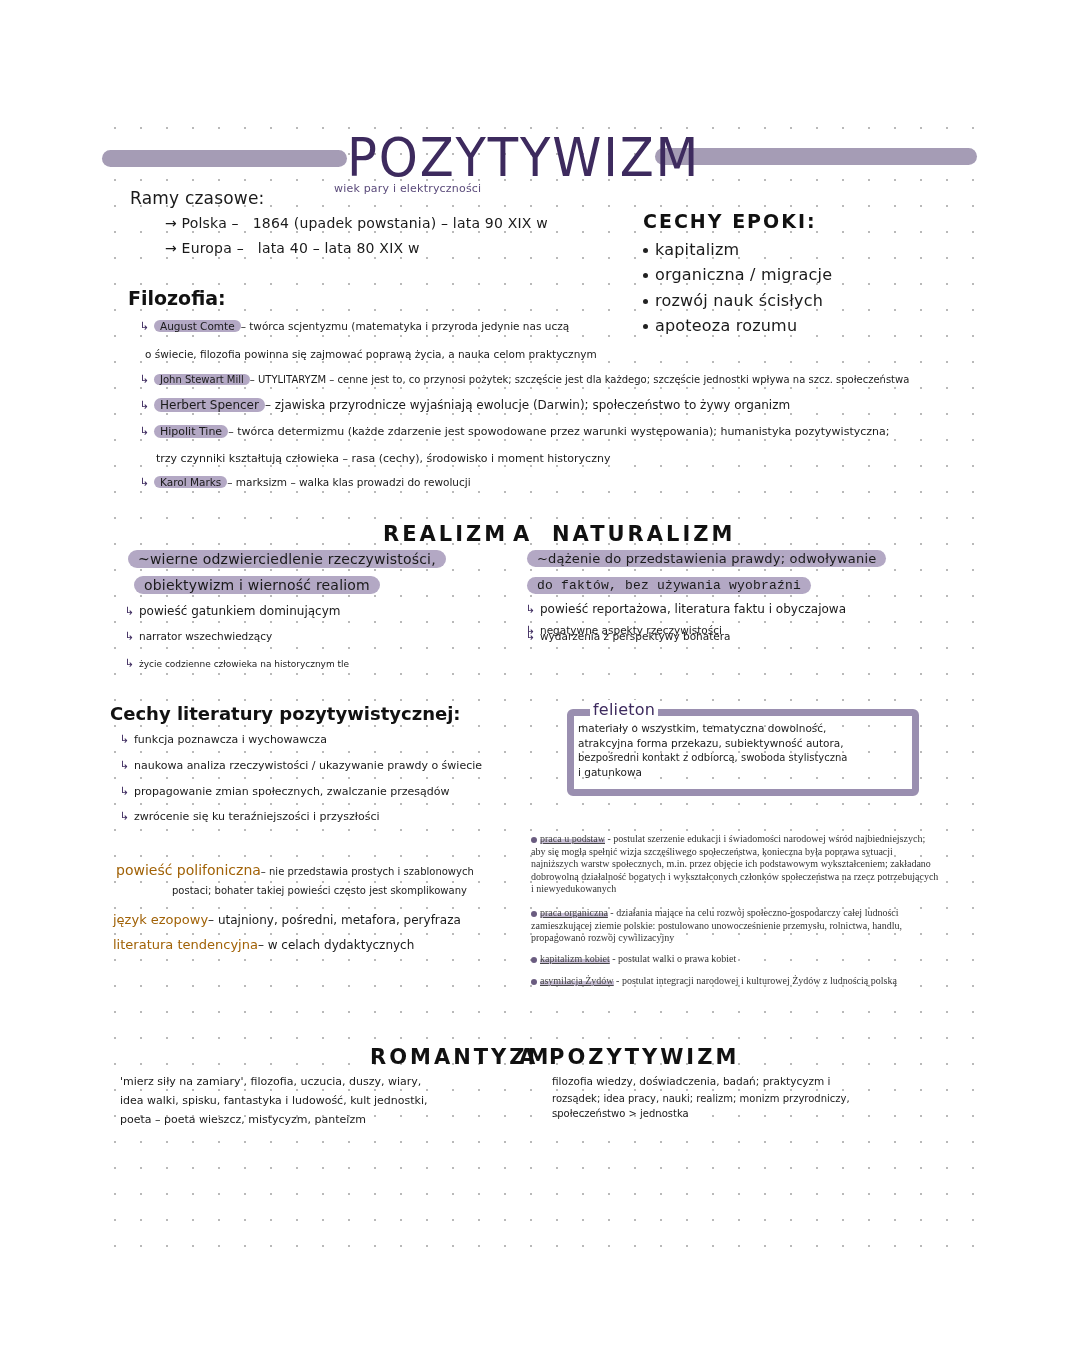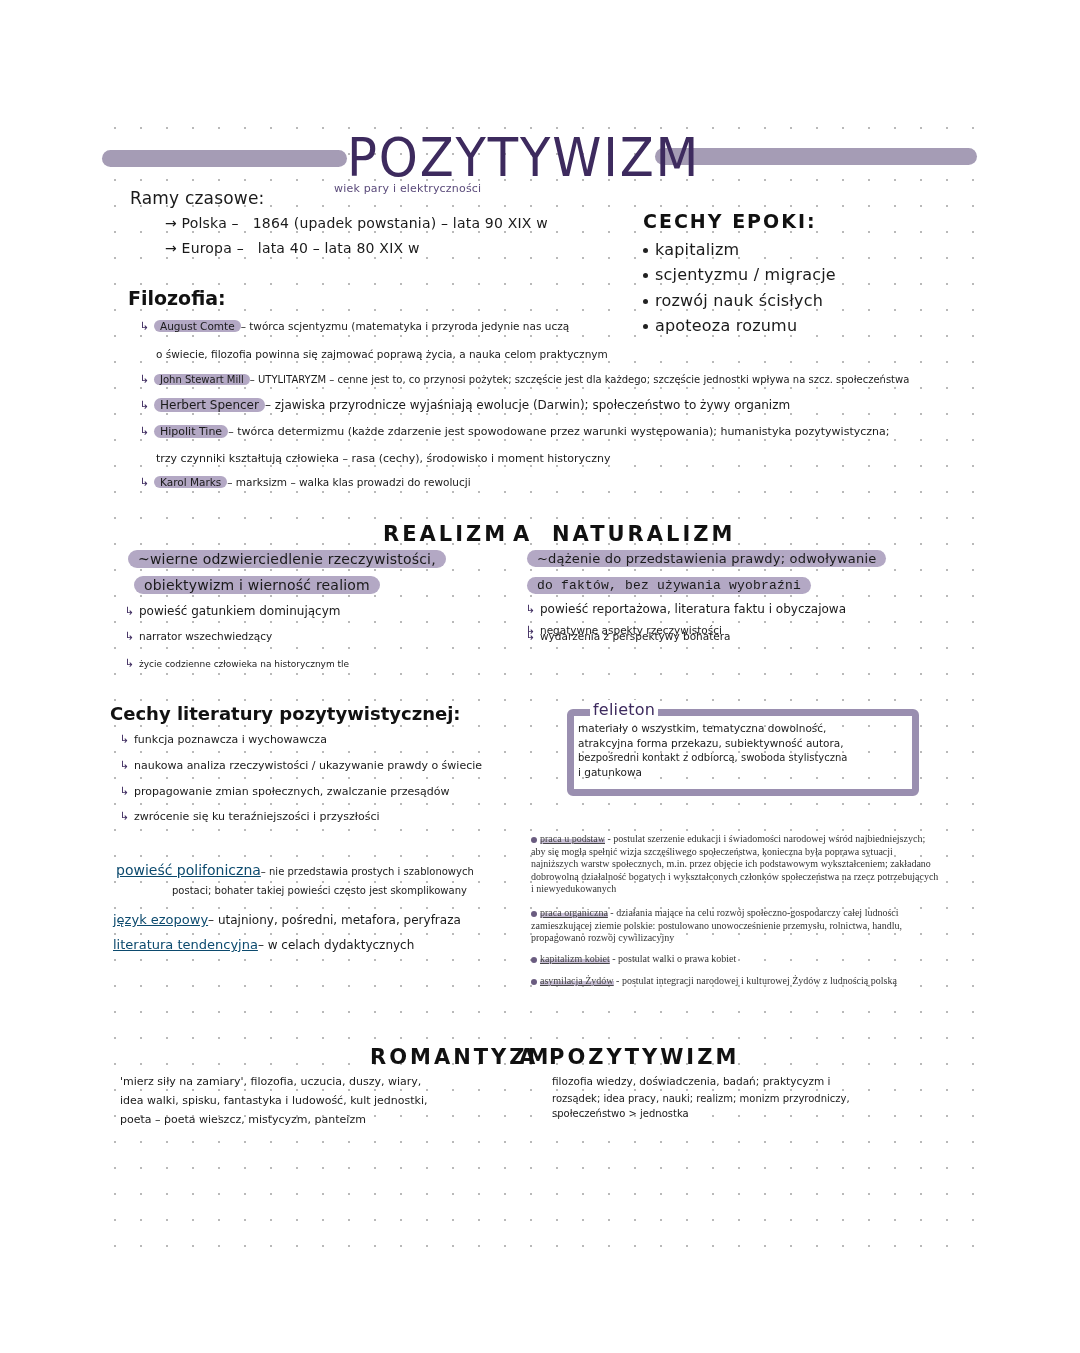--- a/index.html
+++ b/index.html
@@ -23,21 +23,21 @@
   .subtitle { position: absolute; left: 334px; top: 182px; font-size: 11px; color: #5a4a7a; }
   .h-bold { font-weight: 700; color: #111; }
   .t12 { font-size: 12px; }
   .t11 { font-size: 11px; }
   .t10 { font-size: 10.5px; }
   .hl { background: #b3a8c4; border-radius: 9px; padding: 0 6px; }
   .arrow { display: inline-block; width: 14px; color: #3d2a5e; font-size: 11px; }
   .line { position: absolute; white-space: nowrap; }
   .section-title { position: absolute; font-weight: 800; font-size: 21px; color: #111; letter-spacing: 3px; text-align: center; }
   .bullet-dot { display: inline-block; width: 5px; height: 5px; border-radius: 50%; background: #222; margin-right: 7px; vertical-align: middle; }
-  .purple-text { color: #0c4a6e; text-decoration: underline; }
+  .purple-text { color: #a16207; }
   .felieton-box {
     position: absolute; left: 567px; top: 709px; width: 352px; height: 87px;
     border: 7px solid #9a8fb0; border-radius: 6px; box-sizing: border-box;
   }
   .felieton-label {
     position: absolute; left: 590px; top: 700px; font-size: 16px; color: #3d2a5e; background: #fff; padding: 0 3px;
   }
   .print { font-family: "Liberation Serif", serif; font-size: 10px; color: #333; line-height: 12.5px; }
   .print .term { text-decoration: underline; color: #444; background: linear-gradient(transparent 55%, #c9c0d6 55%); }
   .print .pdot { display: inline-block; width: 6px; height: 6px; border-radius: 50%; background: #6a5c80; margin-right: 3px; vertical-align: middle; }
@@ -57,30 +57,30 @@
   <span>→ Polska –</span>&nbsp;&nbsp;
   <span>1864 (upadek powstania) – lata 90 XIX w</span>
 </div>
 <div class="line hand" style="left:165px; top:240px; font-size:14px;">
   <span>→ Europa –</span>&nbsp;&nbsp;
   <span>lata 40 – lata 80 XIX w</span>
 </div>
 
 <div class="line h-bold" style="left:643px; top:210px; font-size:19px; letter-spacing:2px;">CECHY EPOKI:</div>
 <div class="line hand" style="left:643px; top:240px; font-size:16px;"><span class="bullet-dot"></span><span>kapitalizm</span></div>
-<div class="line hand" style="left:643px; top:265px; font-size:16px;"><span class="bullet-dot"></span><span>scjentyzmu / migracje</span></div>
+<div class="line hand" style="left:643px; top:265px; font-size:16px;"><span class="bullet-dot"></span><span>organiczna / migracje</span></div>
 <div class="line hand" style="left:643px; top:291px; font-size:16px;"><span class="bullet-dot"></span><span>rozwój nauk ścisłych</span></div>
 <div class="line hand" style="left:643px; top:316px; font-size:16px;"><span class="bullet-dot"></span><span>apoteoza rozumu</span></div>
 
 <div class="line h-bold" style="left:128px; top:287px; font-size:19px;">Filozofia:</div>
 
 <div class="line t10" style="left:140px; top:320px;">
   <span class="arrow">↳</span><span class="hl">August Comte</span><span>– twórca scjentyzmu (matematyka i przyroda jedynie nas uczą</span>
 </div>
-<div class="line t10" style="left:156px; top:348px;">o świecie, filozofia powinna się zajmować poprawą życia, a nauka celom praktycznym</div>
+<div class="line t10" style="left:145px; top:348px;">o świecie, filozofia powinna się zajmować poprawą życia, a nauka celom praktycznym</div>
 
 <div class="line t10" style="left:140px; top:373px; font-size:10px;">
   <span class="arrow">↳</span><span class="hl">John Stewart Mill</span><span>– UTYLITARYZM – cenne jest to, co przynosi pożytek; szczęście jest dla każdego; szczęście jednostki wpływa na szcz. społeczeństwa</span>
 </div>
 
 <div class="line t12" style="left:140px; top:398px;">
   <span class="arrow">↳</span><span class="hl">Herbert Spencer</span><span>– zjawiska przyrodnicze wyjaśniają ewolucje (Darwin); społeczeństwo to żywy organizm</span>
 </div>
 
 <div class="line t11" style="left:140px; top:425px;">

